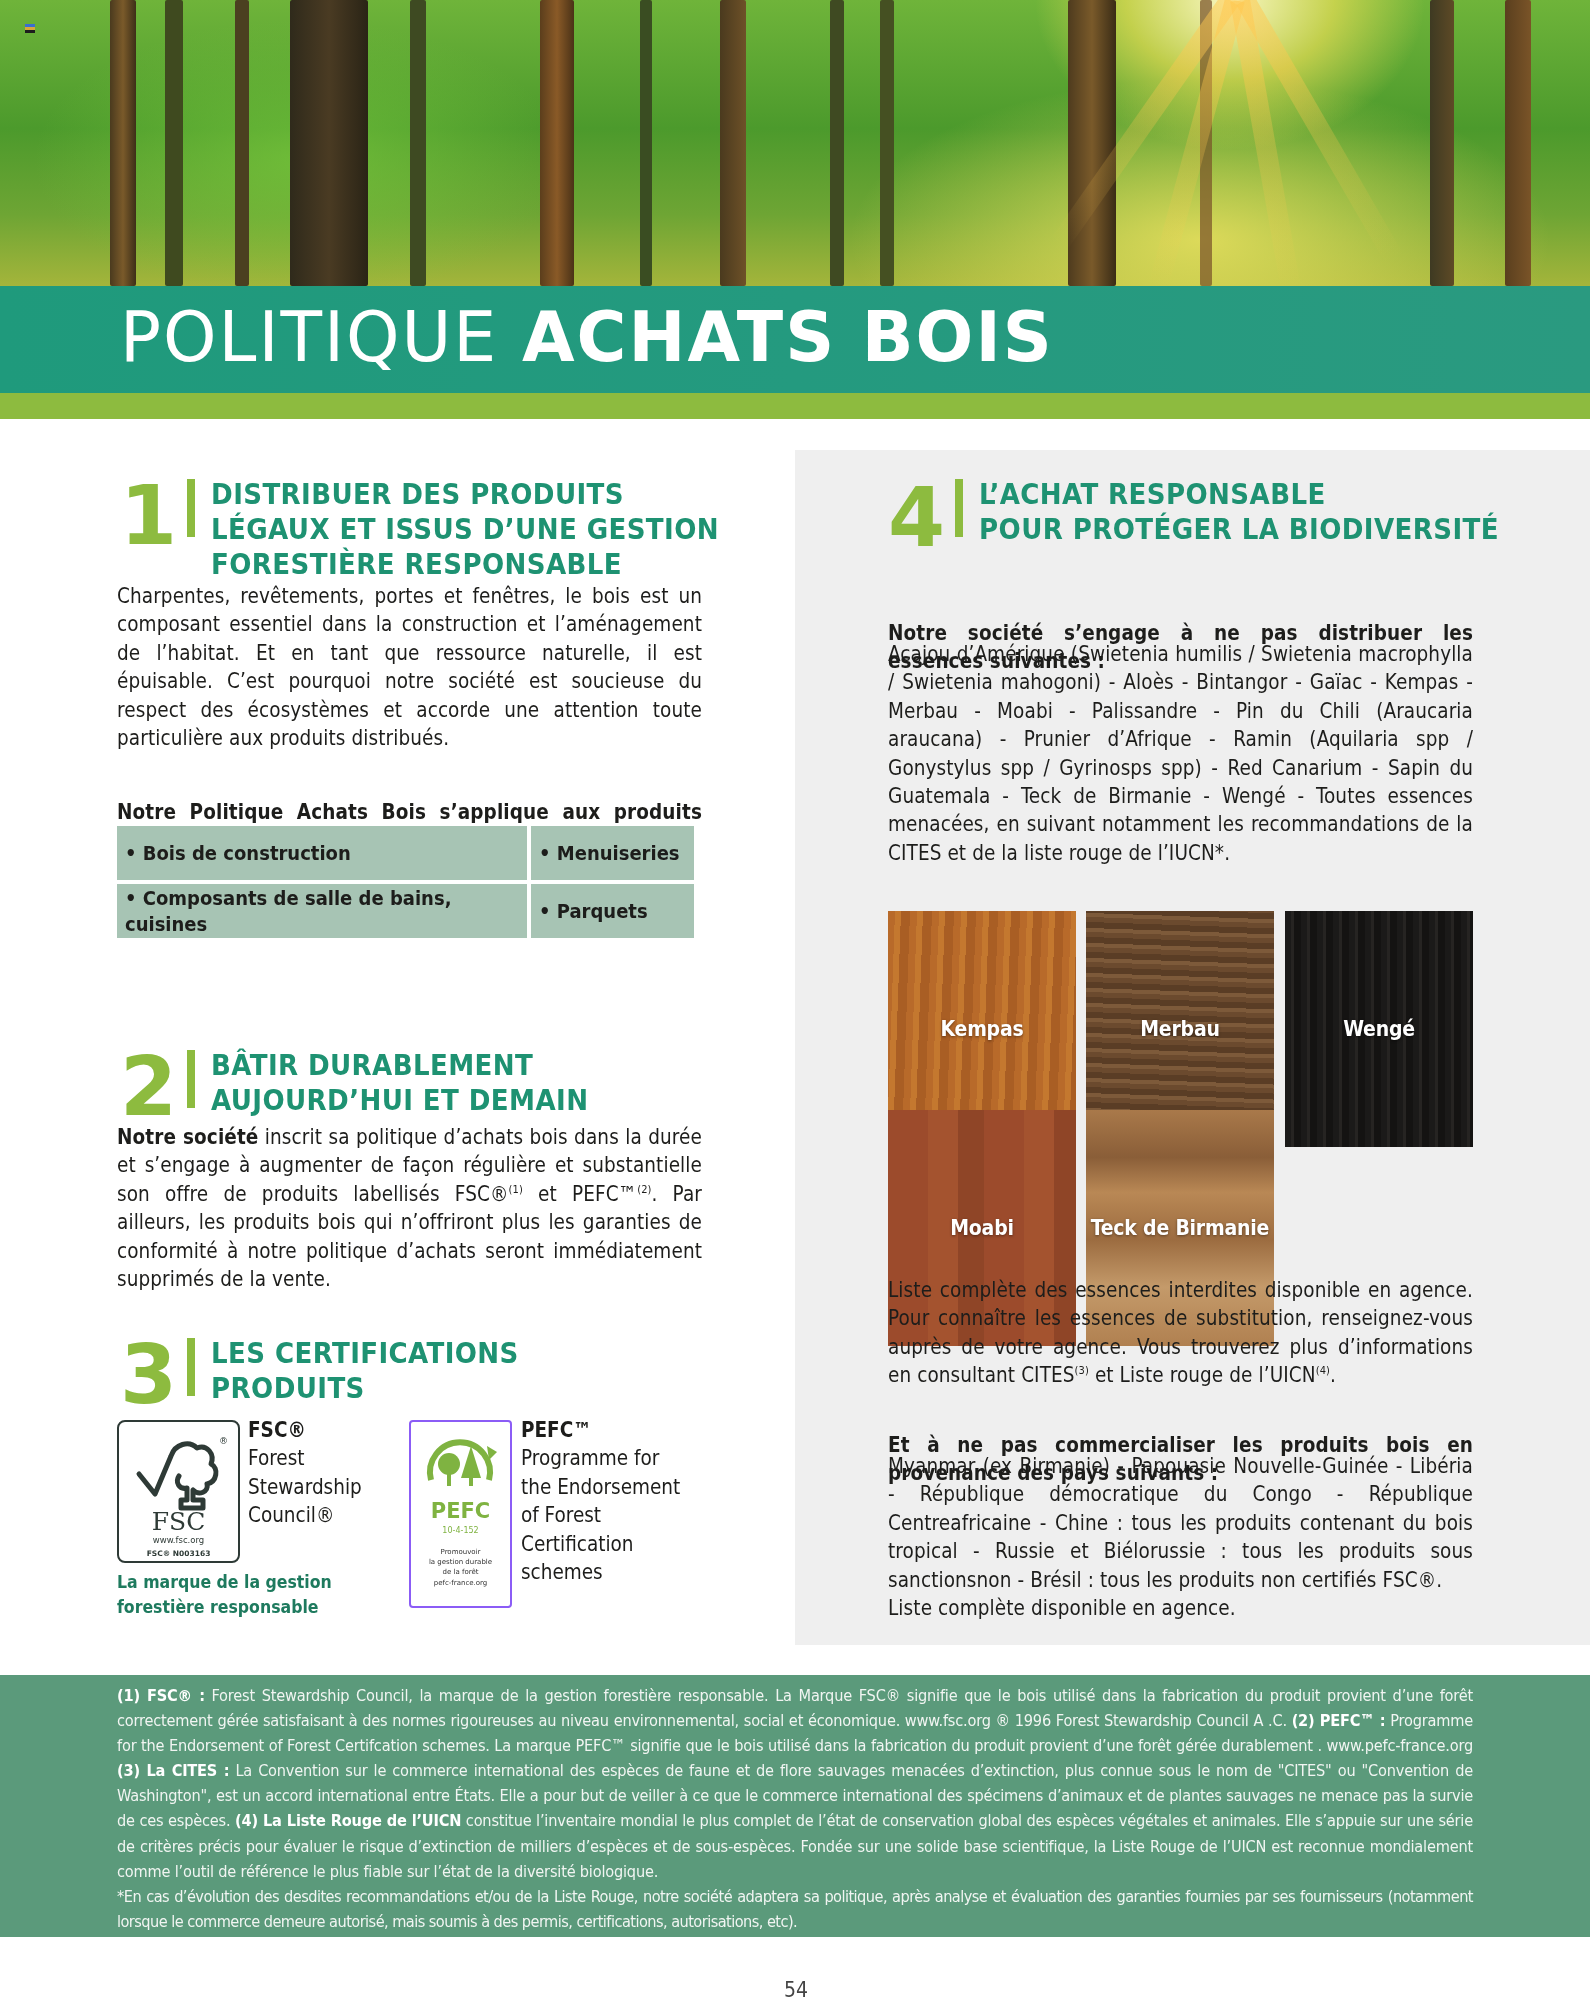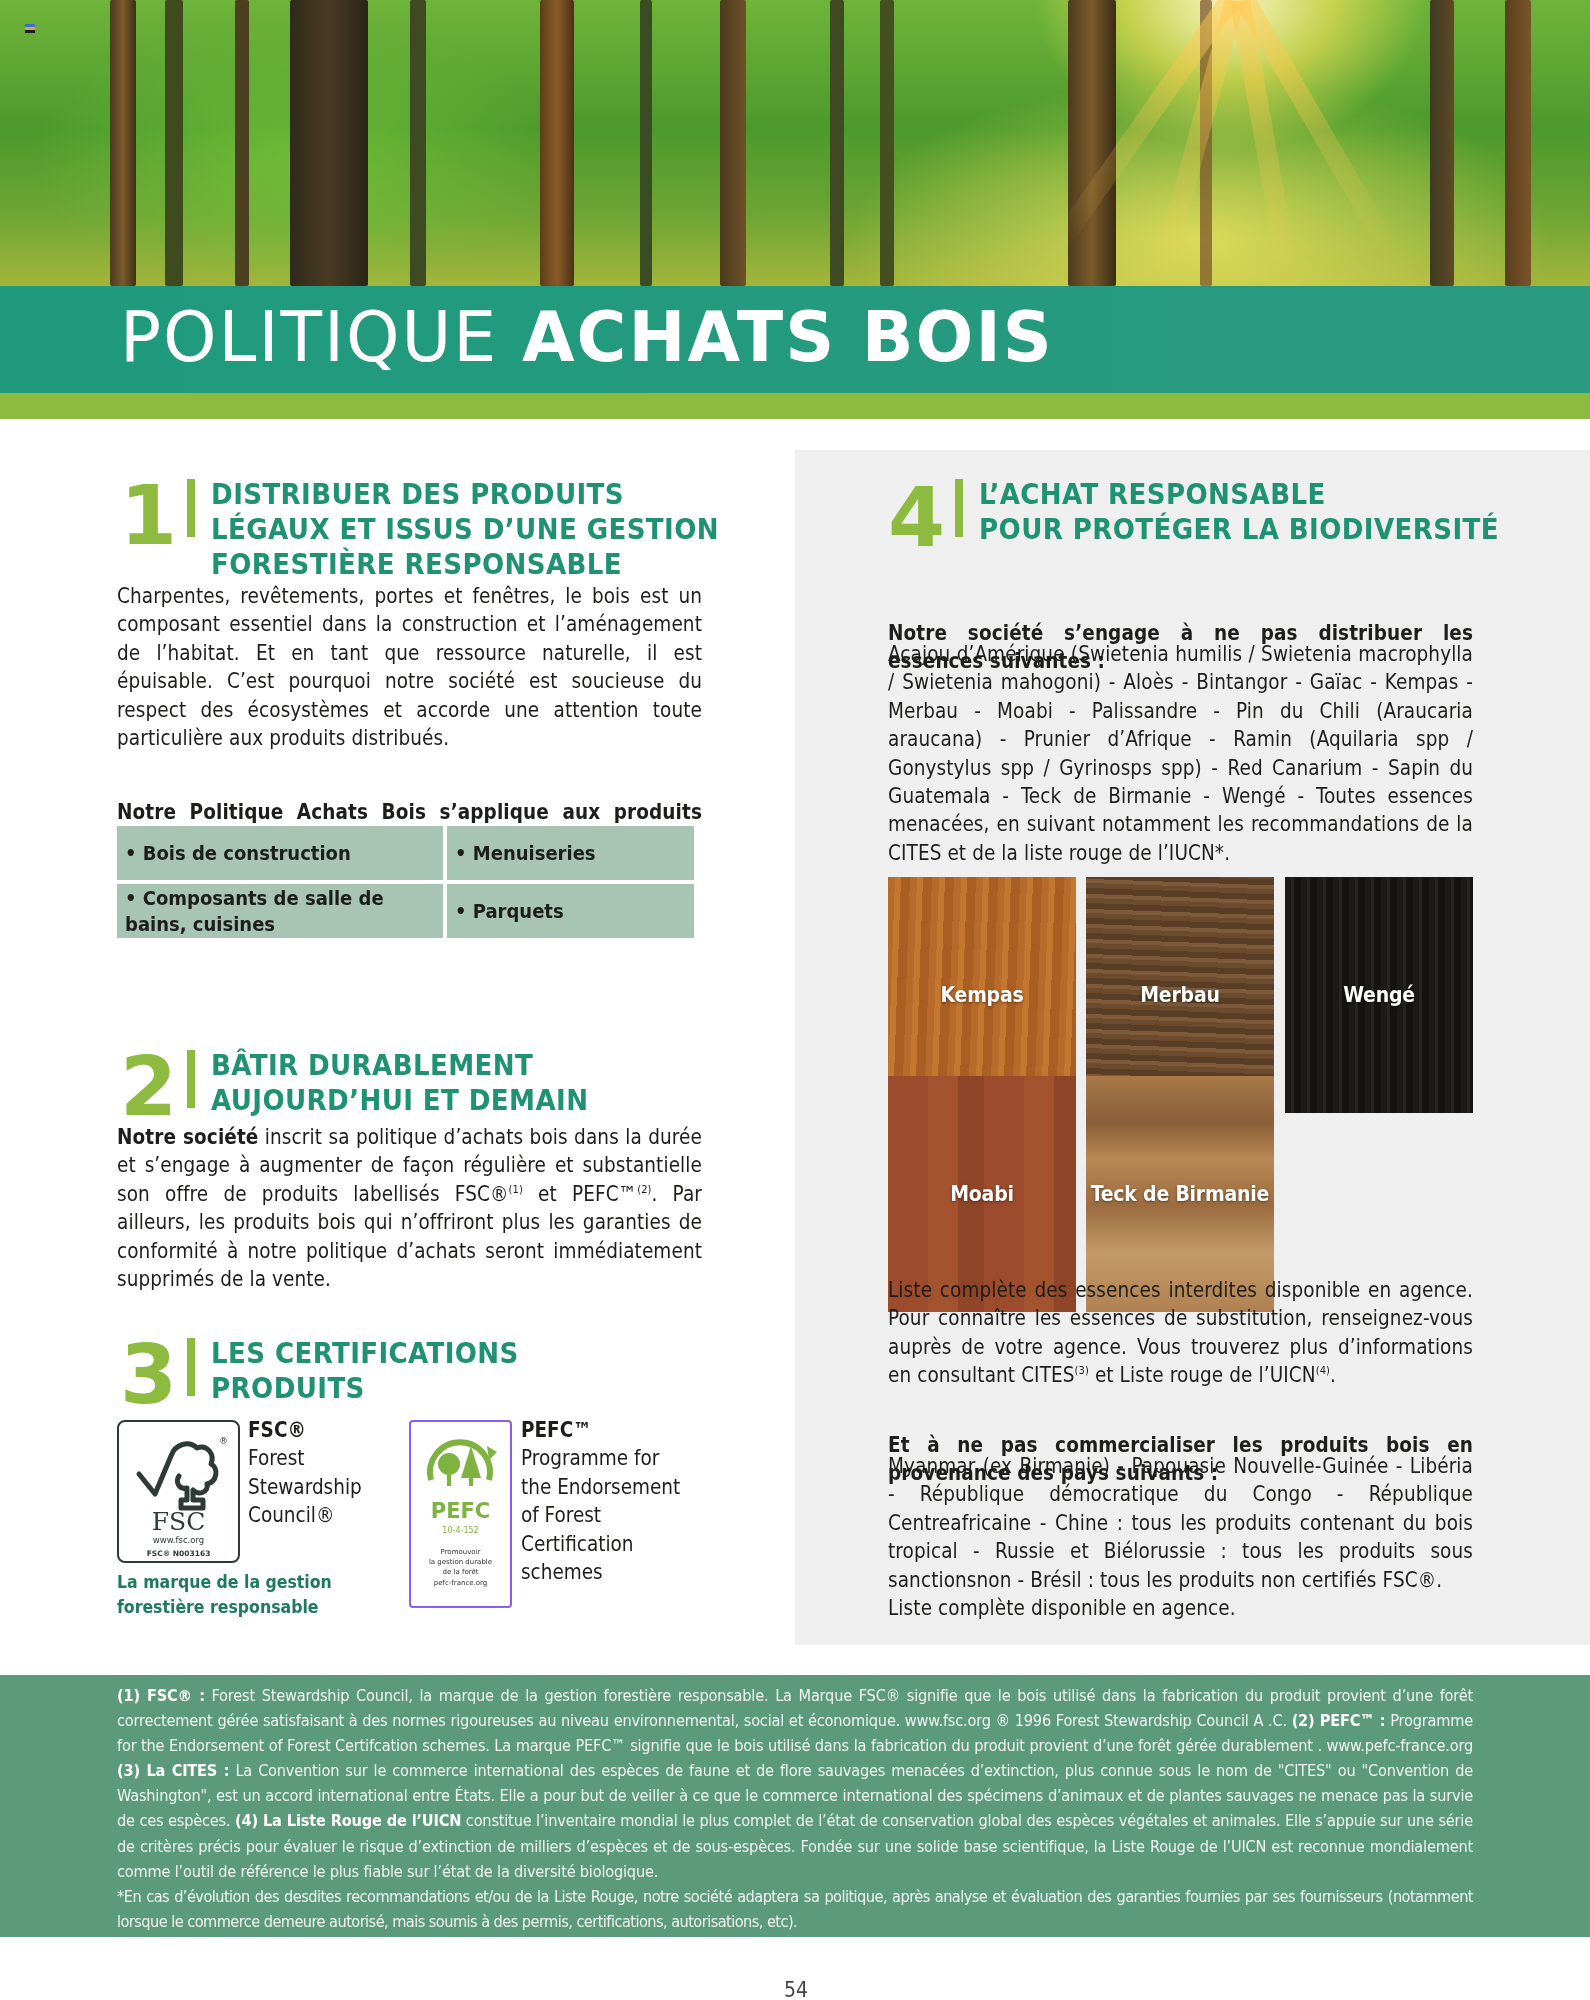--- a/index.html
+++ b/index.html
@@ -36,36 +36,36 @@
   .sec-title { font-family: "DejaVu Sans Condensed", "DejaVu Sans", sans-serif; font-weight: bold; color: #1e9272; font-size: 29px; line-height: 35px; letter-spacing: 0.4px; }
 
   .body-text { position: absolute; font-size: 20.5px; line-height: 28.4px; text-align: justify; color: #1d1d1b; letter-spacing: 0.1px; }
   .body-text b { font-weight: bold; }
   .lead { font-weight: bold; margin-top: 36px; }
   sup.fn { font-size: 11px; vertical-align: super; line-height: 0; }
 
   
   .prod-table { position: absolute; left: 117px; top: 822px; width: 585px; border-collapse: separate; border-spacing: 4px; margin-left: -4px; }
   .prod-table td { background: #a7c4b4; font-weight: bold; font-size: 20px; padding: 0 8px; color: #1d1d1b; line-height: 26px; }
-  .prod-table td.c1 { width: 326px; }
+  .prod-table td.c1 { width: 410px; }
   .prod-table tr.r1 td, .prod-table tr.r3 td { height: 54px; }
   .prod-table tr.r2 td { height: 58px; }
 
   
   .logo-box { position: absolute; background: #fff; border: 2px solid #2e3a36; border-radius: 8px; }
   .cert-desc { position: absolute; font-size: 20.5px; line-height: 28.4px; color: #1d1d1b; }
   .cert-desc .name { font-weight: bold; }
   .fsc-caption { position: absolute; left: 117px; top: 1570px; font-weight: bold; color: #1e7a5e; font-size: 17.5px; line-height: 25px; }
 
   
   .panel { position: absolute; left: 795px; top: 450px; width: 795px; height: 1195px; background: #efefef; }
 
   
   .swatch { position: absolute; width: 188px; height: 236px; display: flex; align-items: center; justify-content: center;
-    color: #ffffff; font-weight: bold; font-size: 21px; text-shadow: 0 1px 3px rgba(0,0,0,0.45); letter-spacing: -0.2px; }
+    color: #ffffff; font-weight: bold; font-size: 21px; text-shadow: 0 1px 3px rgba(0,0,0,0.45); letter-spacing: -0.2px; margin-top: 34px; }
 
   
   .foot { position: absolute; left: 0; top: 1675px; width: 1590px; height: 262px; background: #5b9a7b; }
   .foot-text { position: absolute; left: 117px; top: 8px; width: 1356px; color: #f1f5f2; font-size: 16.2px; line-height: 25.1px; text-align: justify;
     font-family: "DejaVu Sans Condensed", "DejaVu Sans", sans-serif; letter-spacing: -0.2px; }
   .foot-text b { color: #ffffff; }
   .foot-text .tight { letter-spacing: -0.55px; }
   .page-num { position: absolute; left: 784px; top: 1978px; font-size: 21px; color: #444; }
 </style>
 </head>

